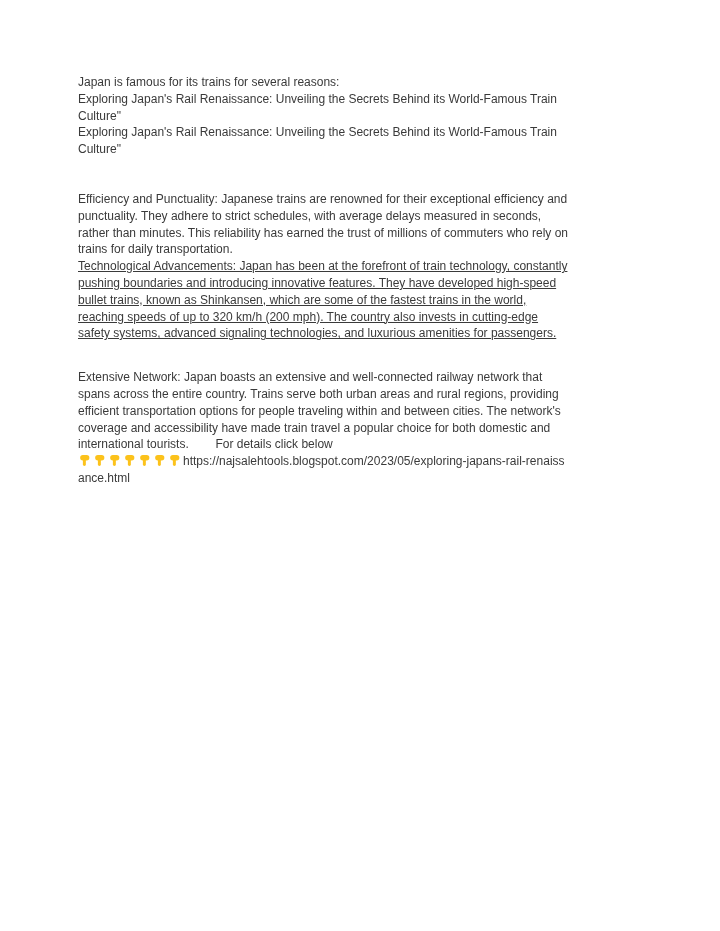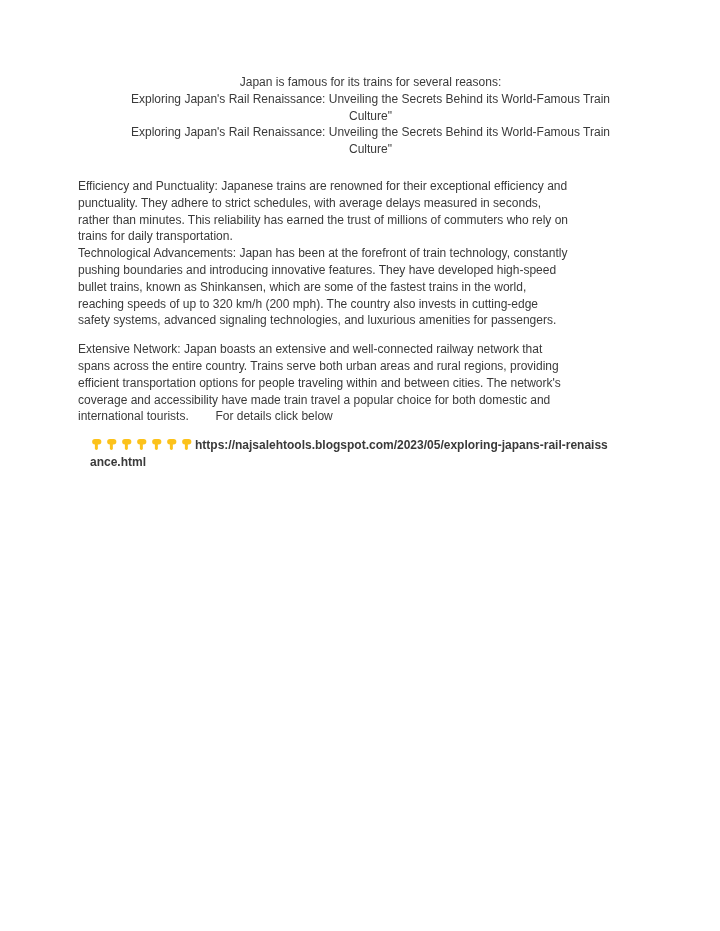--- a/index.html
+++ b/index.html
@@ -21,25 +21,25 @@
     top: 74px;
     width: 585px;
     color: var(--text-color);
     font-size: 12px;
     line-height: 16.8px;
   }
   .para {
     white-space: pre-wrap;
     margin: 0;
   }
-  .para-intro      { margin-bottom: 20px; text-align: center; }
+  .para-intro      { margin-bottom: 33px; }
   .para-efficiency { }
-  .para-technology { margin-bottom: 12px; }
+  .para-technology { margin-bottom: 27px; text-decoration: underline; }
   .para-network    { margin-bottom: 0; margin-top: 8px; }
-  .link-line { margin: 12px; font-weight: bold; }
+  .link-line { margin: 0; }
   .emoji-row { display: inline; }
   .emoji-row svg {
     width: 13px;
     height: 13px;
     margin-right: 2px;
     vertical-align: -2px;
   }
   .emoji-row svg g { fill: var(--emoji-color); }
   .url {
     white-space: pre-wrap;

